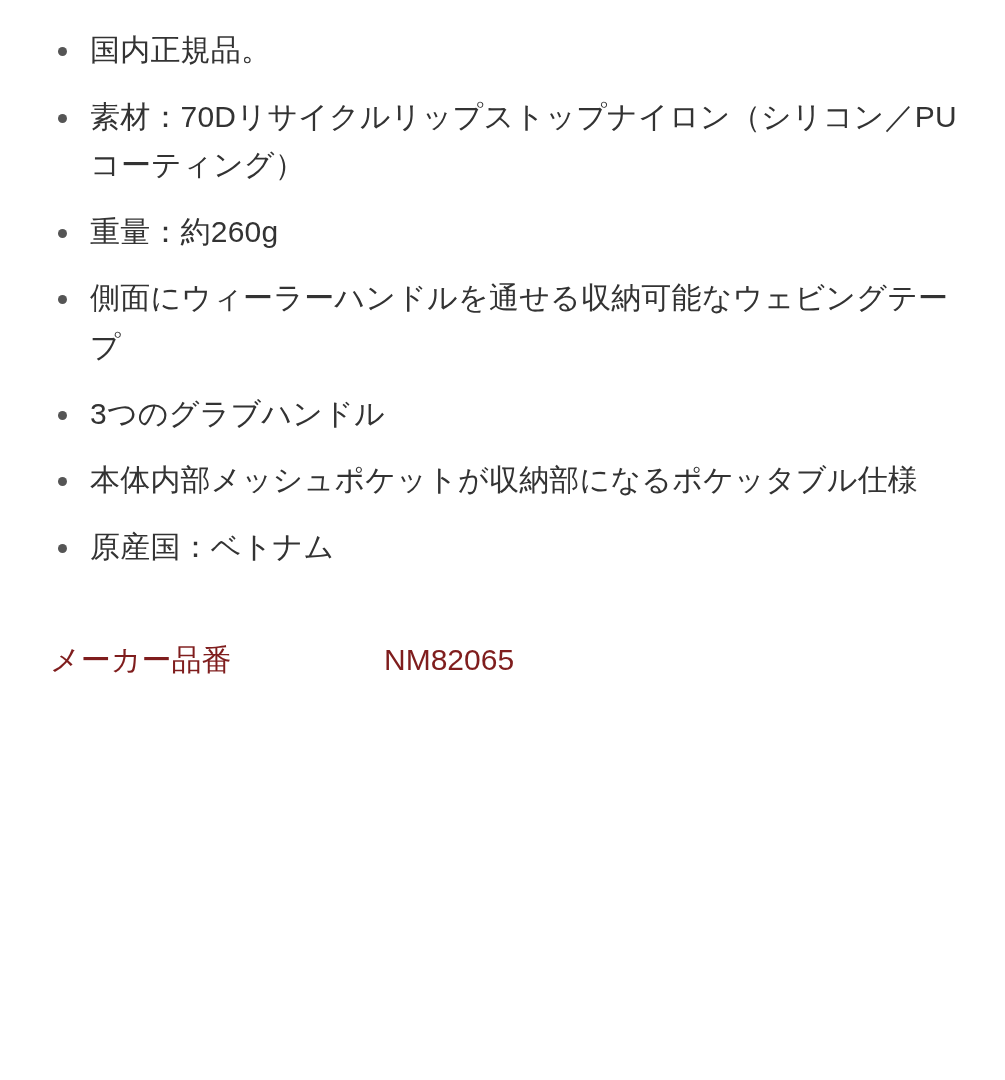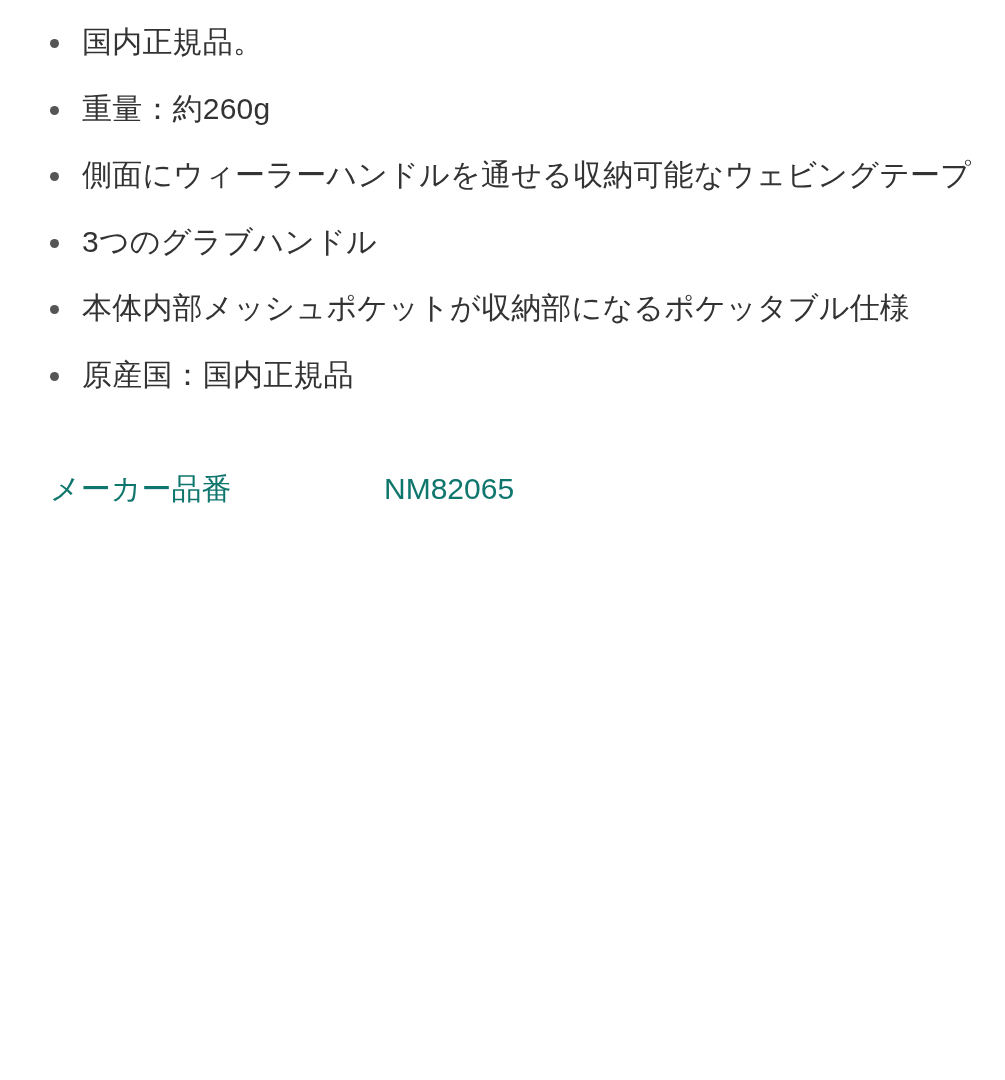--- a/index.html
+++ b/index.html
@@ -18,21 +18,21 @@
   .page {
     box-sizing: border-box;
     width: 1005px;
     height: 1080px;
     padding: 18px 30px 0 30px;
     background: #ffffff;
   }
 
   ul.spec-list {
     list-style: none;
-    margin: 0;
+    margin: 8px;
     padding: 0;
   }
 
   ul.spec-list > li {
     position: relative;
     padding-left: 52px;
     margin: 0 0 18px 0;
     font-size: 30px;
     line-height: 1.62;
     color: #333333;
@@ -52,44 +52,45 @@
   }
 
   .meta-table {
     margin-top: 60px;
     width: 100%;
     border-collapse: collapse;
   }
   .meta-table td {
     font-size: 30px;
     line-height: 1.5;
-    color: #0f766e;
+    color: #7f1d1d;
     padding: 6px 0;
     vertical-align: top;
   }
   .meta-label {
     width: 330px;
     padding-left: 20px !important;
   }
   .meta-value {
     padding-left: 4px !important;
   }
 </style>
 </head>
 <body>
 
 <div class="page">
 
   <ul class="spec-list">
     <li>国内正規品。</li>
+    <li>素材：70Dリサイクルリップストップナイロン（シリコン／PUコーティング）</li>
     <li>重量：約260g</li>
     <li>側面にウィーラーハンドルを通せる収納可能なウェビングテープ</li>
     <li>3つのグラブハンドル</li>
     <li>本体内部メッシュポケットが収納部になるポケッタブル仕様</li>
-    <li>原産国：国内正規品</li>
+    <li>原産国：ベトナム</li>
   </ul>
 
   <table class="meta-table">
     <tbody>
       <tr>
         <td class="meta-label">メーカー品番</td>
         <td class="meta-value">NM82065</td>
       </tr>
     </tbody>
   </table>

